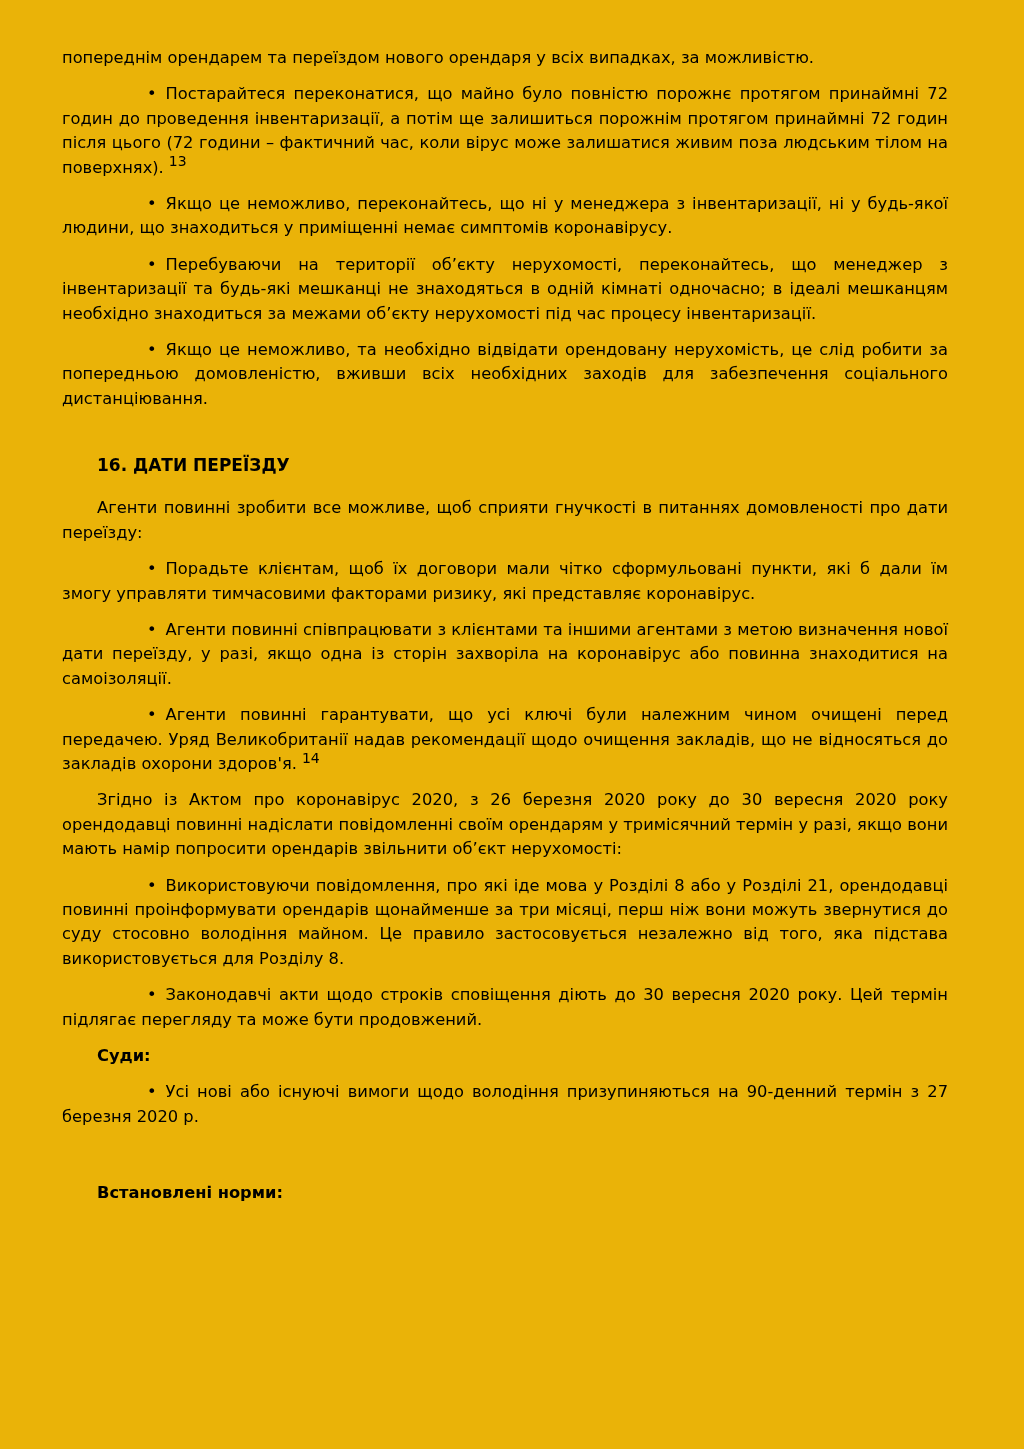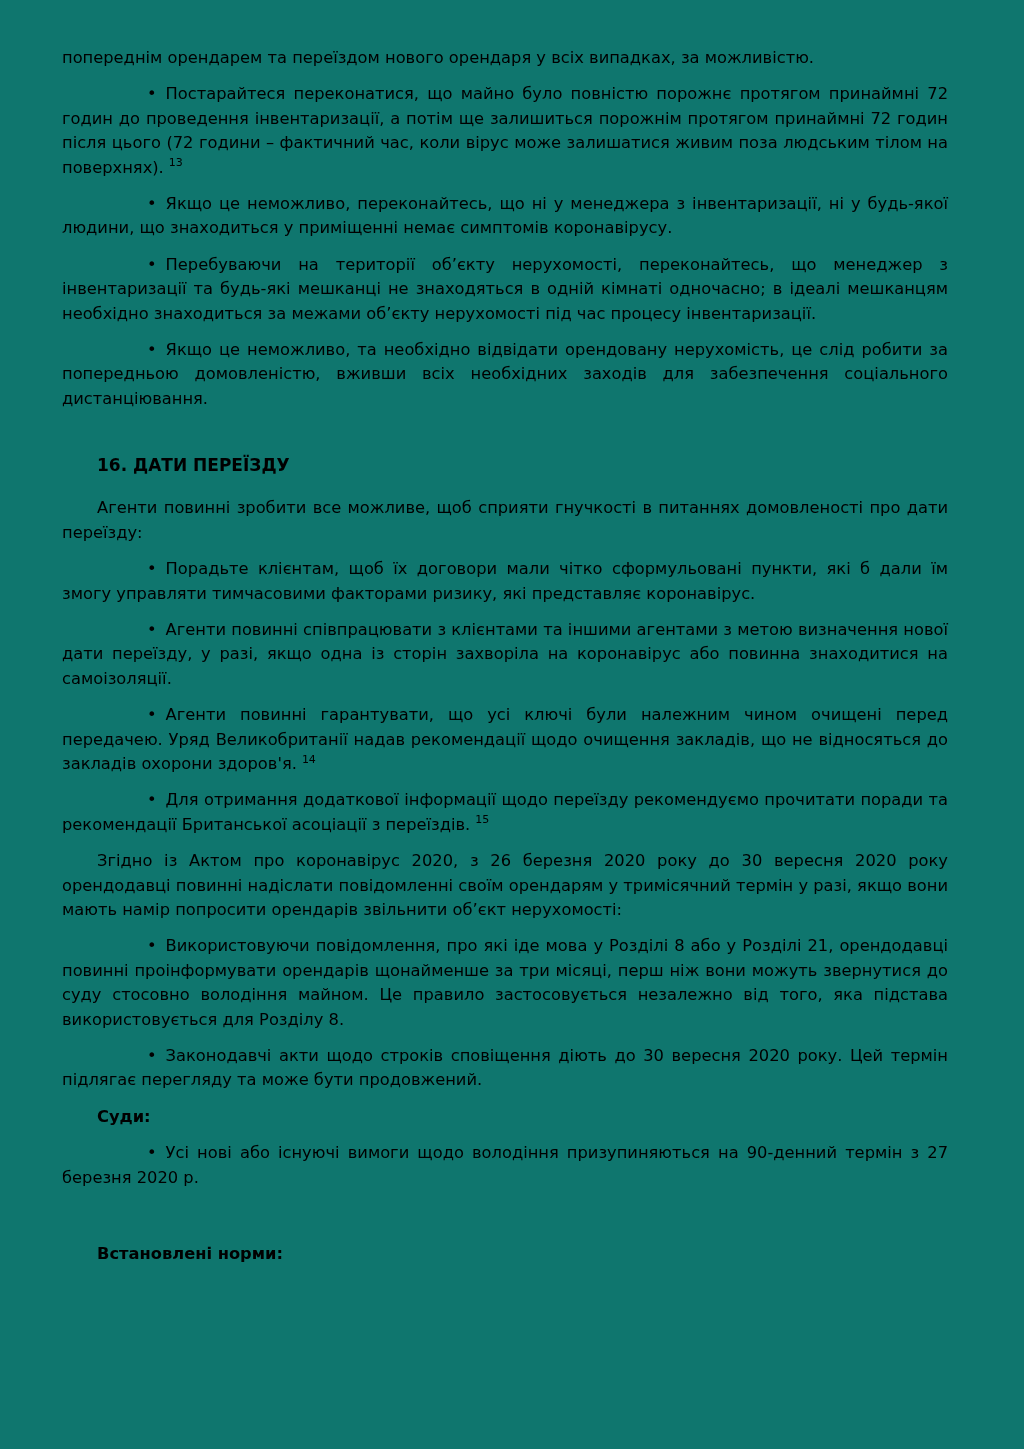--- a/index.html
+++ b/index.html
@@ -5,21 +5,21 @@
   html, body {
     margin: 0;
     padding: 0;
     background: #ffffff;
   }
   .page {
     position: relative;
     width: 1024px;
     height: 1449px;
     margin: 0 auto;
-    background: #0f766e;
+    background: #eab308;
     color: #000000;
     font-family: "DejaVu Sans", "Liberation Sans", sans-serif;
     font-size: 16.3px;
     line-height: 24.4px;
     overflow: hidden;
     box-sizing: border-box;
     padding: 46px 76px 28px 62px;
   }
   .doc p, .doc h2 {
     margin: 0 0 12px 0;
@@ -46,42 +46,41 @@
   }
   p.subheading {
     font-weight: bold;
     text-indent: 35px;
     margin: 4px 0 12px 0;
   }
   p.subheading.spaced {
     margin-top: 52px;
   }
   sup.fnref {
-    font-size: 11px;
+    font-size: 14px;
     line-height: 0;
     vertical-align: super;
     margin-left: 5px;
   }
 </style>
 </head>
 <body>
 
 <div class="page">
   <div class="doc" id="doc-root">
       <p class="cont"><span>попереднім орендарем та переїздом нового орендаря у всіх випадках, за можливістю.</span></p>
       <p class="bullet"><span class="glyph">•</span><span>Постарайтеся переконатися, що майно було повністю порожнє протягом принаймні 72 годин до проведення інвентаризації, а потім ще залишиться порожнім протягом принаймні 72 годин після цього (72 години – фактичний час, коли вірус може залишатися живим поза людським тілом на поверхнях).</span><sup class="fnref">13</sup></p>
       <p class="bullet"><span class="glyph">•</span><span>Якщо це неможливо, переконайтесь, що ні у менеджера з інвентаризації, ні у будь-якої людини, що знаходиться у приміщенні немає симптомів коронавірусу.</span></p>
       <p class="bullet"><span class="glyph">•</span><span>Перебуваючи на території об’єкту нерухомості, переконайтесь, що менеджер з інвентаризації та будь-які мешканці не знаходяться в одній кімнаті одночасно; в ідеалі мешканцям необхідно знаходиться за межами об’єкту нерухомості під час процесу інвентаризації.</span></p>
       <p class="bullet"><span class="glyph">•</span><span>Якщо це неможливо, та необхідно відвідати орендовану нерухомість, це слід робити за попередньою домовленістю, вживши всіх необхідних заходів для забезпечення соціального дистанціювання.</span></p>
       <h2 class="heading"><span>16. ДАТИ ПЕРЕЇЗДУ</span></h2>
       <p class="para"><span>Агенти повинні зробити все можливе, щоб сприяти гнучкості в питаннях домовленості про дати переїзду:</span></p>
       <p class="bullet"><span class="glyph">•</span><span>Порадьте клієнтам, щоб їх договори мали чітко сформульовані пункти, які б дали їм змогу управляти тимчасовими факторами ризику, які представляє коронавірус.</span></p>
       <p class="bullet"><span class="glyph">•</span><span>Агенти повинні співпрацювати з клієнтами та іншими агентами з метою визначення нової дати переїзду, у разі, якщо одна із сторін захворіла на коронавірус або повинна знаходитися на самоізоляції.</span></p>
       <p class="bullet"><span class="glyph">•</span><span>Агенти повинні гарантувати, що усі ключі були належним чином очищені перед передачею. Уряд Великобританії надав рекомендації щодо очищення закладів, що не відносяться до закладів охорони здоров'я.</span><sup class="fnref">14</sup></p>
-      <p class="bullet"><span class="glyph">•</span><span>Для отримання додаткової інформації щодо переїзду рекомендуємо прочитати поради та рекомендації Британської асоціації з переїздів.</span><sup class="fnref">15</sup></p>
       <p class="para"><span>Згідно із Актом про коронавірус 2020, з 26 березня 2020 року до 30 вересня 2020 року орендодавці повинні надіслати повідомленні своїм орендарям у тримісячний термін у разі, якщо вони мають намір попросити орендарів звільнити об’єкт нерухомості:</span></p>
       <p class="bullet"><span class="glyph">•</span><span>Використовуючи повідомлення, про які іде мова у Розділі 8 або у Розділі 21, орендодавці повинні проінформувати орендарів щонайменше за три місяці, перш ніж вони можуть звернутися до суду стосовно володіння майном. Це правило застосовується незалежно від того, яка підстава використовується для Розділу 8.</span></p>
       <p class="bullet"><span class="glyph">•</span><span>Законодавчі акти щодо строків сповіщення діють до 30 вересня 2020 року. Цей термін підлягає перегляду та може бути продовжений.</span></p>
       <p class="subheading"><span>Суди:</span></p>
       <p class="bullet"><span class="glyph">•</span><span>Усі нові або існуючі вимоги щодо володіння призупиняються на 90-денний термін з 27 березня 2020 р.</span></p>
       <p class="subheading spaced"><span>Встановлені норми:</span></p>
     </div>
 </div>
 
 </body></html>

